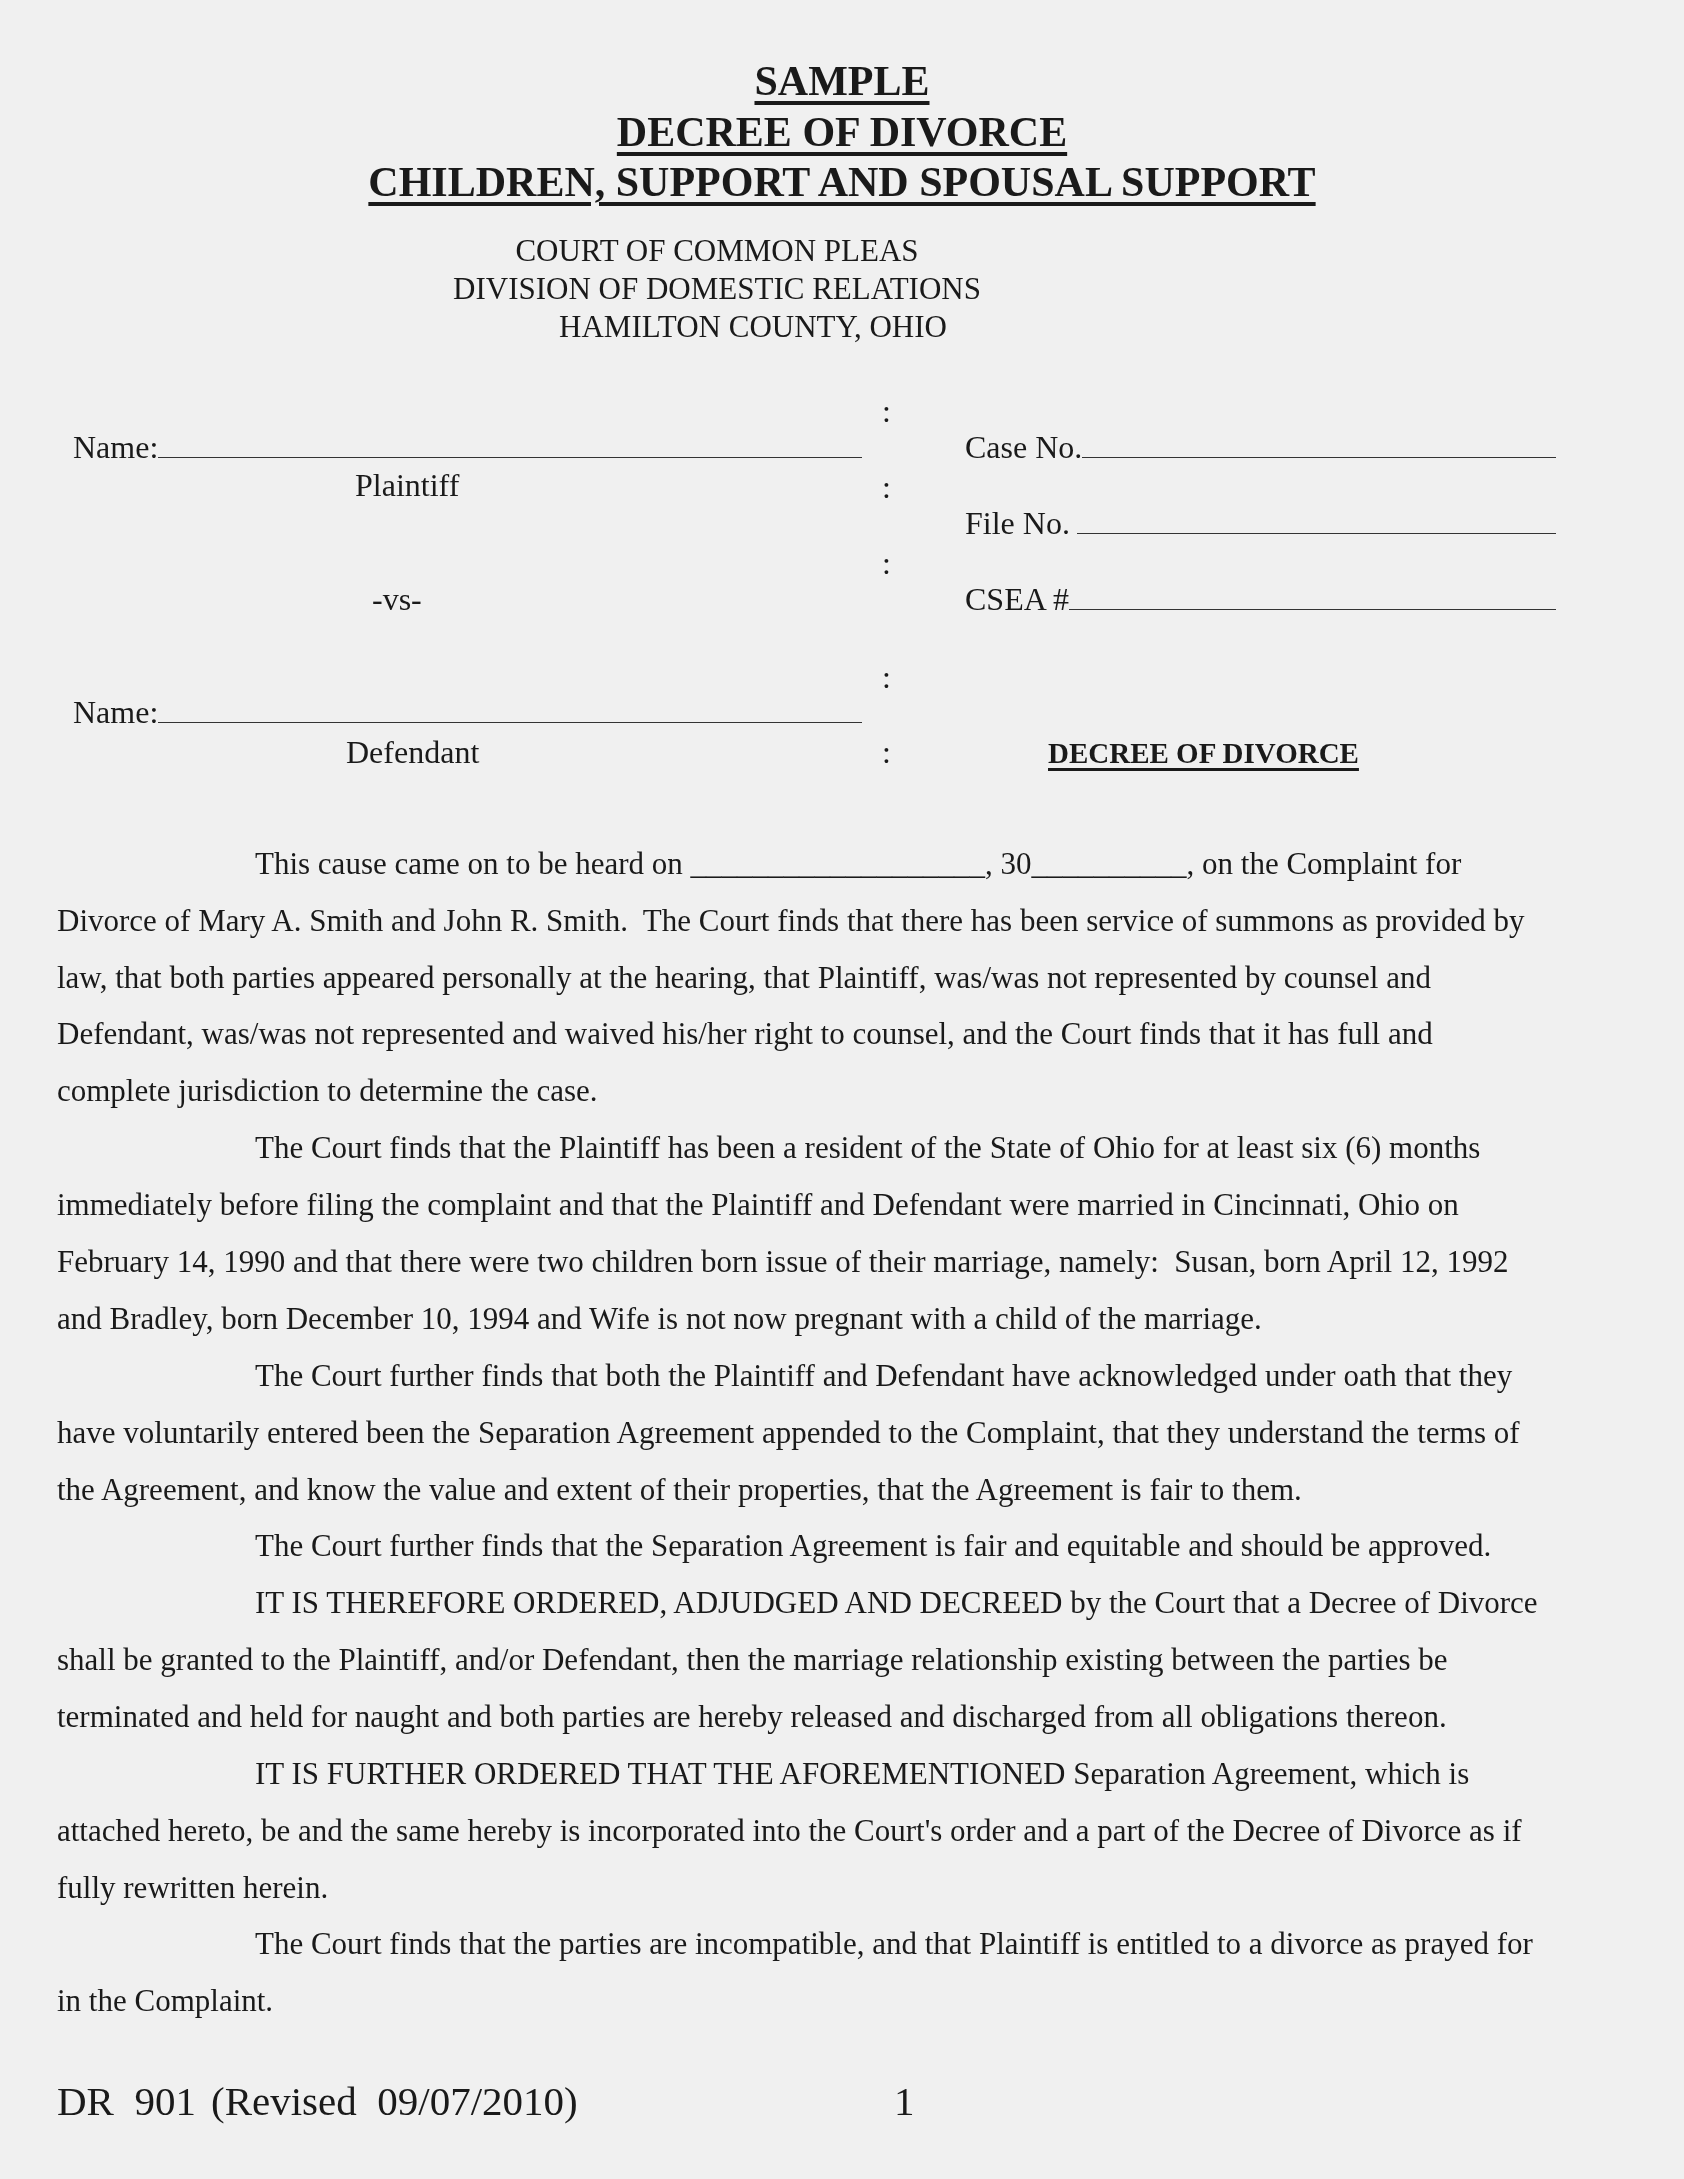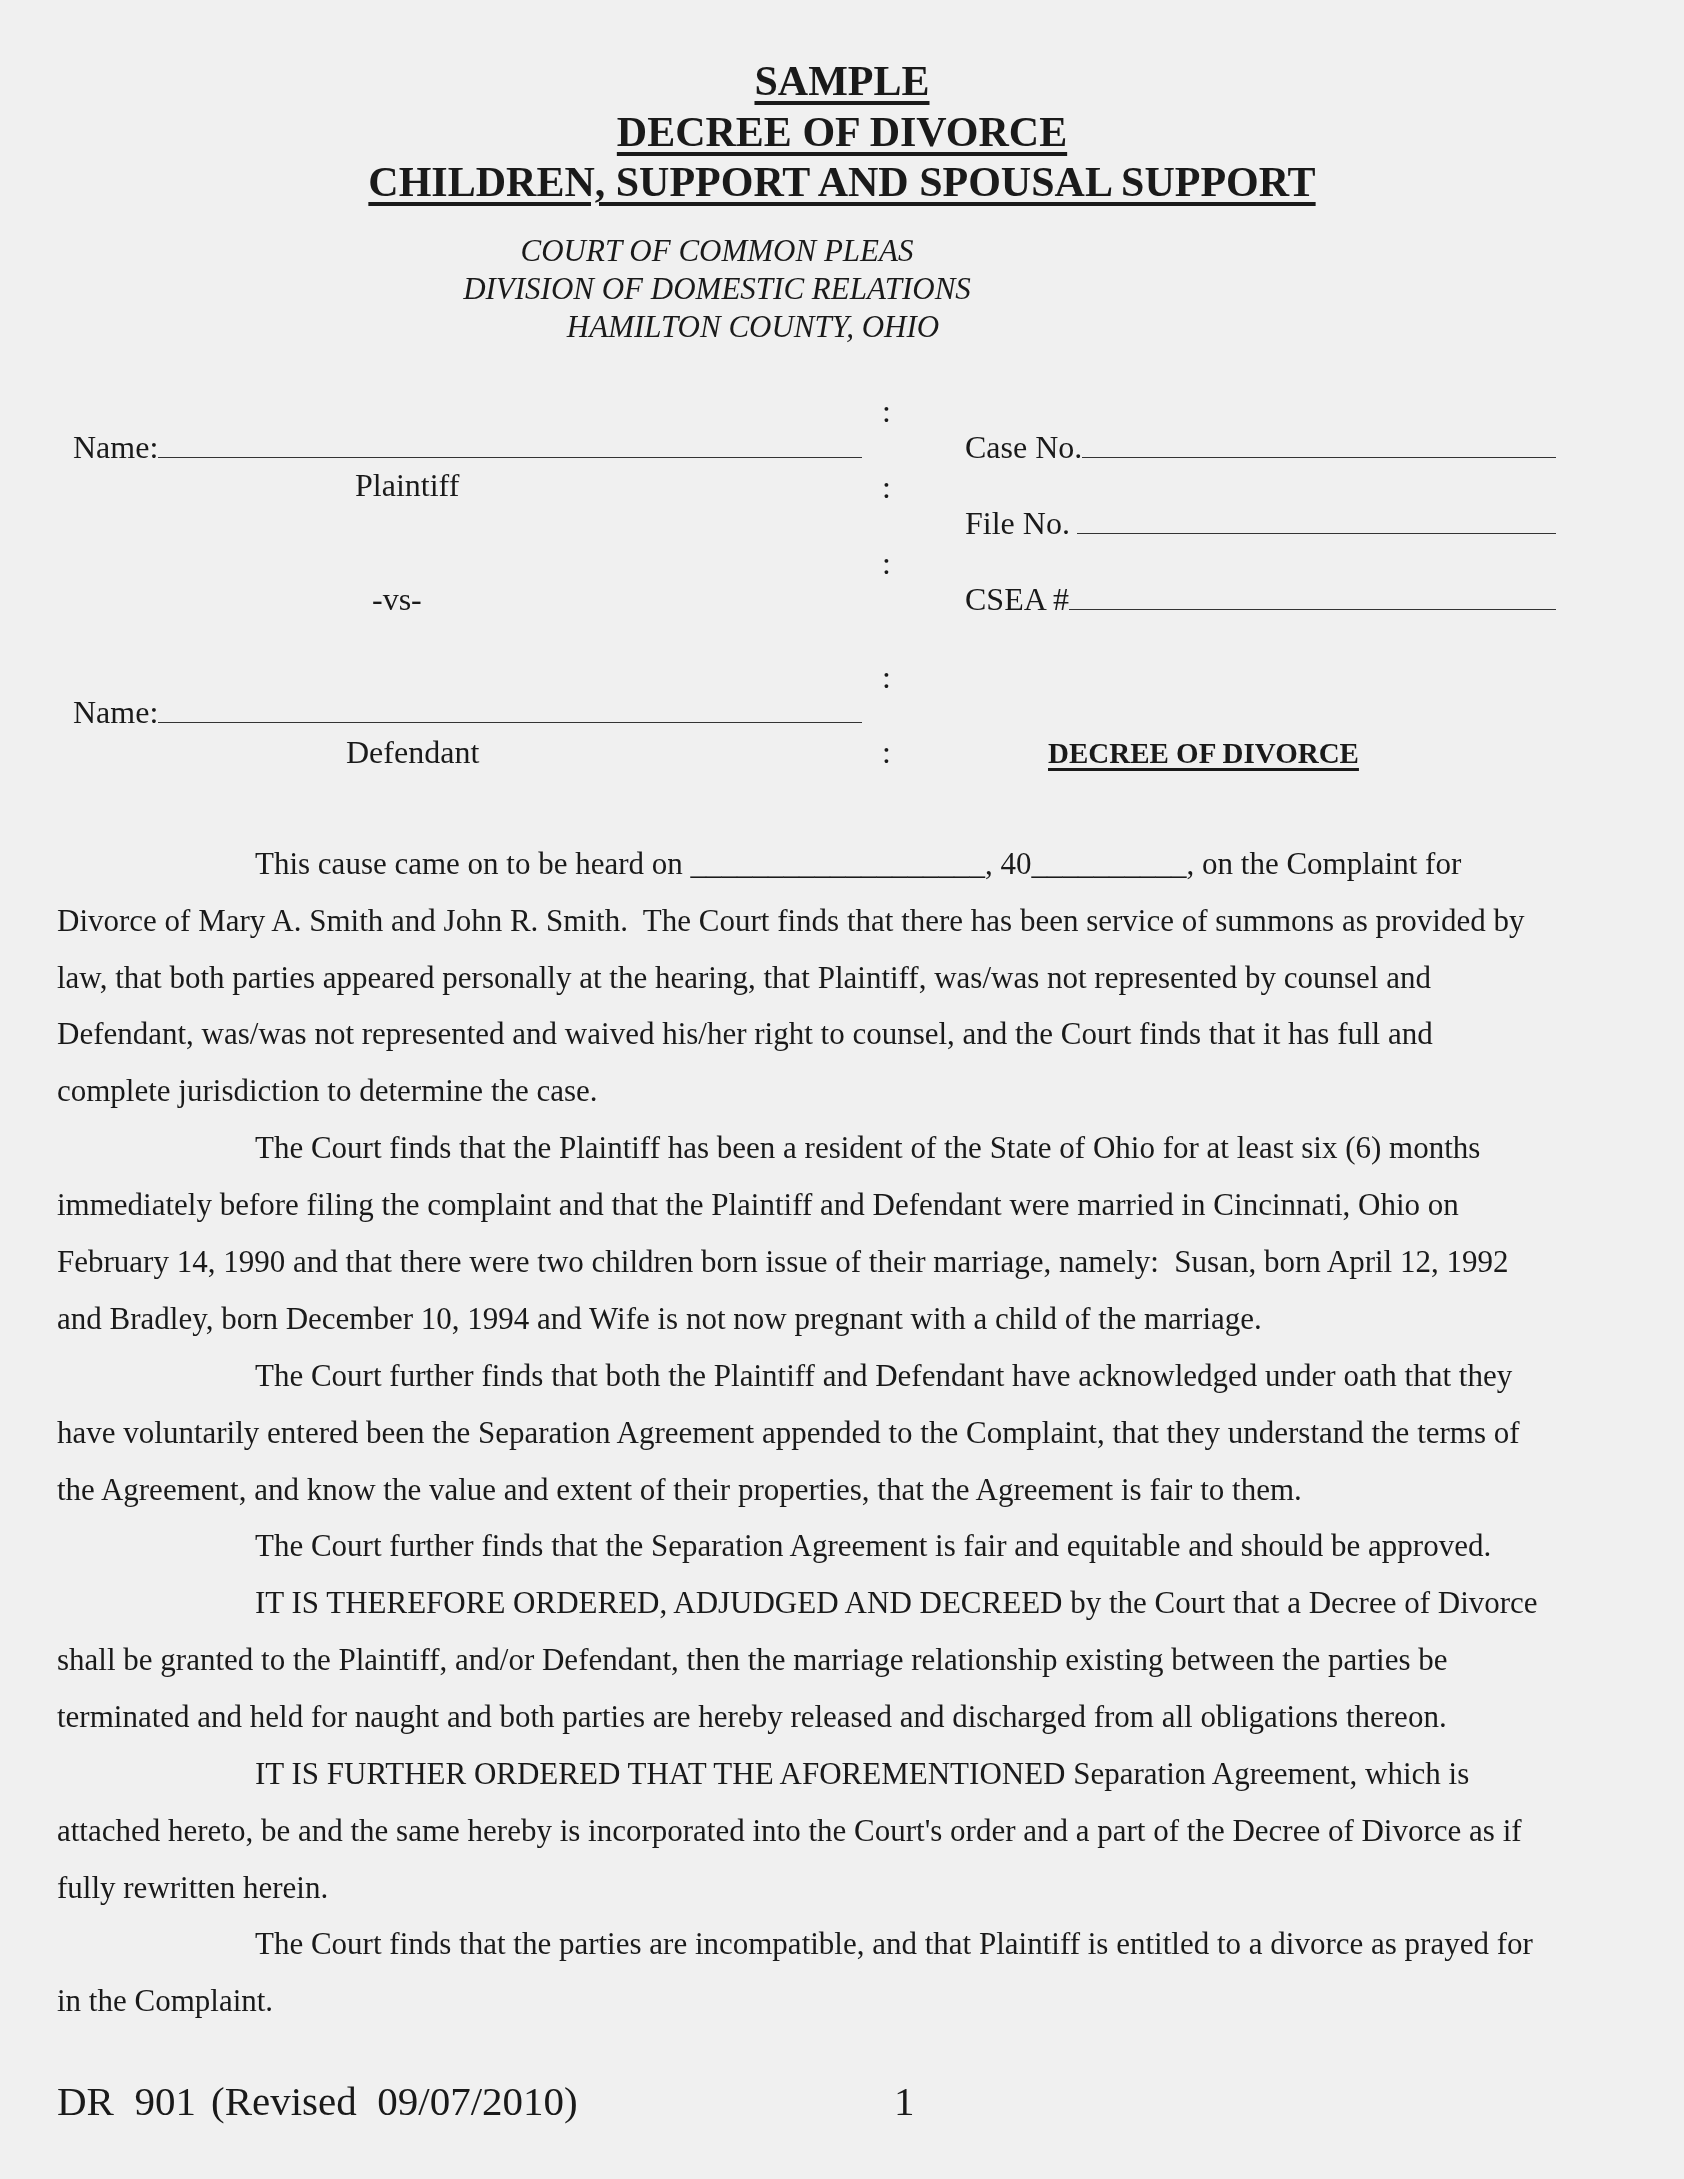--- a/index.html
+++ b/index.html
@@ -5,21 +5,21 @@
   html, body { margin: 0; padding: 0; }
   body {
     width: 1684px; height: 2179px; background: #f0f0f0; position: relative; overflow: hidden;
     font-family: "Liberation Serif", "DejaVu Serif", serif; color: #1a1a1a;
   }
   .abs { position: absolute; white-space: pre; }
   .title {
     left: 0; width: 1684px; text-align: center; font-weight: bold; font-size: 42px;
     text-decoration: underline; text-decoration-thickness: 3.6px; text-underline-offset: 6.3px; line-height: 51px;
   }
-  .court { left: 0; width: 1434px; text-align: center; font-size: 31px; line-height: 38px; font-style: italic; }
+  .court { left: 0; width: 1434px; text-align: center; font-size: 31px; line-height: 38px; }
   .cap { font-size: 32px; line-height: 38px; }
   .blank-line { display: inline-block; border-bottom: 1.8px solid #333; vertical-align: baseline; height: 0.9px; }
   .colon { font-size: 32px; line-height: 38px; }
   .body-line { left: 57px; font-size: 31px; line-height: 38px; }
   .indent { left: 255px; }
   .decree-label { font-weight: bold; font-size: 29px; text-decoration: underline; text-decoration-thickness: 2.7px; text-underline-offset: 4.5px; line-height: 36px; }
   .footer { font-size: 41px; line-height: 38px; }
 </style>
 </head>
 <body>
@@ -52,21 +52,21 @@
   <span>Case No.</span><span class="blank-line" style="width:474px;"></span>
 </div>
 <div class="abs cap" style="left:949px; top:466px;">
   <span>File No.</span><span style="display:inline-block;width:7.2px;"></span><span class="blank-line" style="width:479px;"></span>
 </div>
 <div class="abs cap" style="left:949px; top:542px;">
   <span>CSEA #</span><span class="blank-line" style="width:487px;"></span>
 </div>
 <div class="abs decree-label" style="left:1048px; top:735px;">DECREE OF DIVORCE</div>
 
-<div class="abs body-line indent" style="top:845px;"><span>This cause came on to be heard on </span><span>___________________</span><span>, 40</span><span>__________</span><span>, on the Complaint for</span></div>
+<div class="abs body-line indent" style="top:845px;"><span>This cause came on to be heard on </span><span>___________________</span><span>, 30</span><span>__________</span><span>, on the Complaint for</span></div>
 
 <div class="abs body-line" style="top:902px;">Divorce of Mary A. Smith and John R. Smith.  The Court finds that there has been service of summons as provided by</div>
 <div class="abs body-line" style="top:959px;">law, that both parties appeared personally at the hearing, that Plaintiff, was/was not represented by counsel and</div>
 <div class="abs body-line" style="top:1015px;">Defendant, was/was not represented and waived his/her right to counsel, and the Court finds that it has full and</div>
 <div class="abs body-line" style="top:1072px;">complete jurisdiction to determine the case.</div>
 <div class="abs body-line indent" style="top:1129px;">The Court finds that the Plaintiff has been a resident of the State of Ohio for at least six (6) months</div>
 <div class="abs body-line" style="top:1186px;">immediately before filing the complaint and that the Plaintiff and Defendant were married in Cincinnati, Ohio on</div>
 <div class="abs body-line" style="top:1243px;">February 14, 1990 and that there were two children born issue of their marriage, namely:  Susan, born April 12, 1992</div>
 <div class="abs body-line" style="top:1300px;">and Bradley, born December 10, 1994 and Wife is not now pregnant with a child of the marriage.</div>
 <div class="abs body-line indent" style="top:1357px;">The Court further finds that both the Plaintiff and Defendant have acknowledged under oath that they</div>

